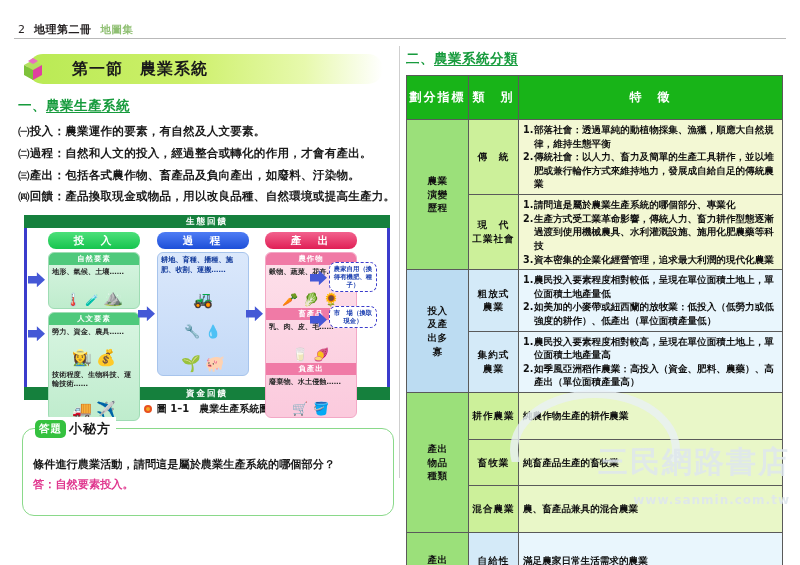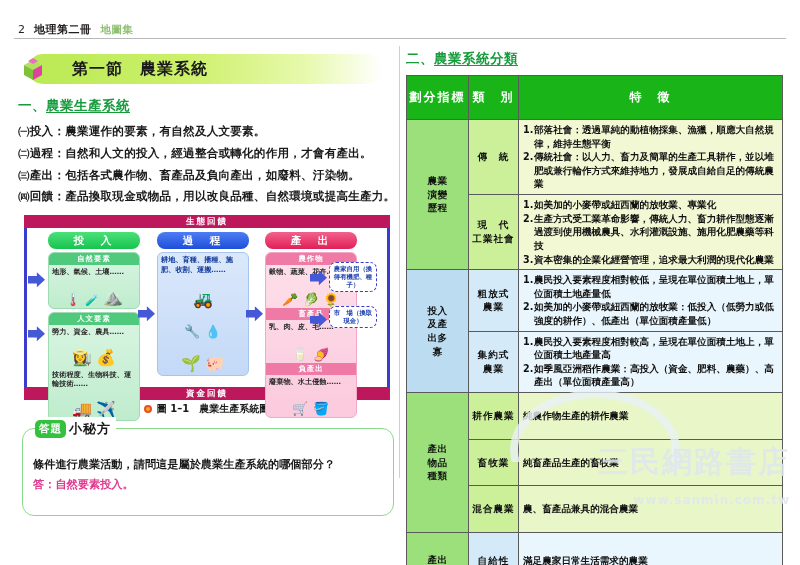--- a/index.html
+++ b/index.html
@@ -67,21 +67,21 @@
 
   
   .figwrap { position: relative; margin: 9px 0 0 10px; width: 366px; height: 185px; }
   .figframe {
     position: absolute; inset: 0;
     border: 3px solid #3b3ccc; border-radius: 5px;
     background: #ffffff;
   }
   .fig-topbar, .fig-botbar {
     position: absolute; left: 0; width: 100%; height: 13px;
-    background: #be185d; color: #ffffff; font-size: 8.5px; font-weight: bold;
+    background: #15803d; color: #ffffff; font-size: 8.5px; font-weight: bold;
     display: flex; align-items: center; justify-content: center; letter-spacing: 2px;
   }
   .fig-topbar { top: 0; }
   .fig-botbar { bottom: 0; }
   .fig-inner { position: absolute; left: 0; right: 0; top: 13px; bottom: 13px; }
 
   .pill {
     height: 17px; border-radius: 8px; color: #fff; font-size: 10.5px;
     font-weight: bold; display: flex; align-items: center; justify-content: center;
     letter-spacing: 3px;
@@ -370,21 +370,21 @@
               <li><span class="n">1.</span><span>部落社會：透過單純的動植物採集、漁獵，順應大自然規律，維持生態平衡</span></li>
               <li><span class="n">2.</span><span>傳統社會：以人力、畜力及簡單的生產工具耕作，並以堆肥或兼行輪作方式來維持地力，發展成自給自足的傳統農業</span></li>
             </ul>
           </td>
         </tr>
         <tr>
           <td class="kind" style="white-space:pre-line;">現　代
 工業社會</td>
           <td class="feat">
             <ul class="flist">
-              <li><span class="n">1.</span><span>如美加的小麥帶或紐西蘭的放牧業、專業化</span></li>
+              <li><span class="n">1.</span><span>請問這是屬於農業生產系統的哪個部分、專業化</span></li>
               <li><span class="n">2.</span><span>生產方式受工業革命影響，傳統人力、畜力耕作型態逐漸過渡到使用機械農具、水利灌溉設施、施用化肥農藥等科技</span></li>
               <li><span class="n">3.</span><span>資本密集的企業化經營管理，追求最大利潤的現代化農業</span></li>
             </ul>
           </td>
         </tr>
 
         <tr>
           <td class="idx blue" rowspan="2">投入及產出多寡</td>
           <td class="kind blue" style="white-space:pre-line;">粗放式
 農業</td>

